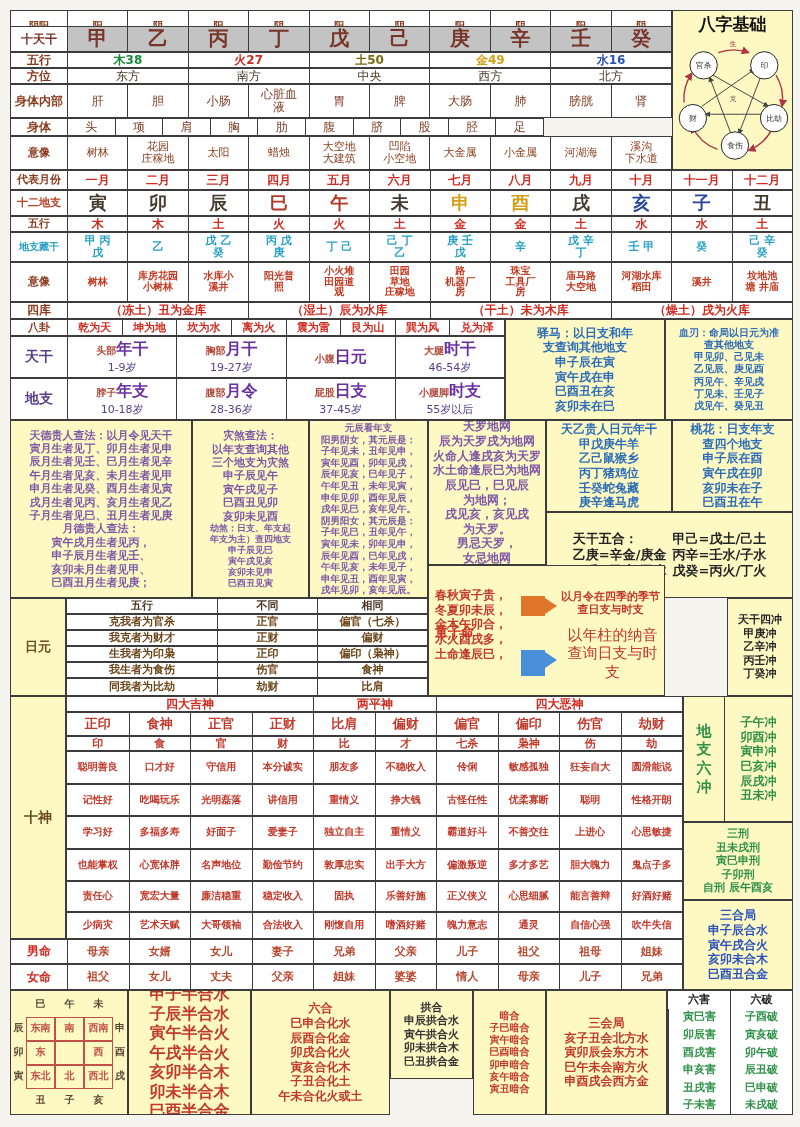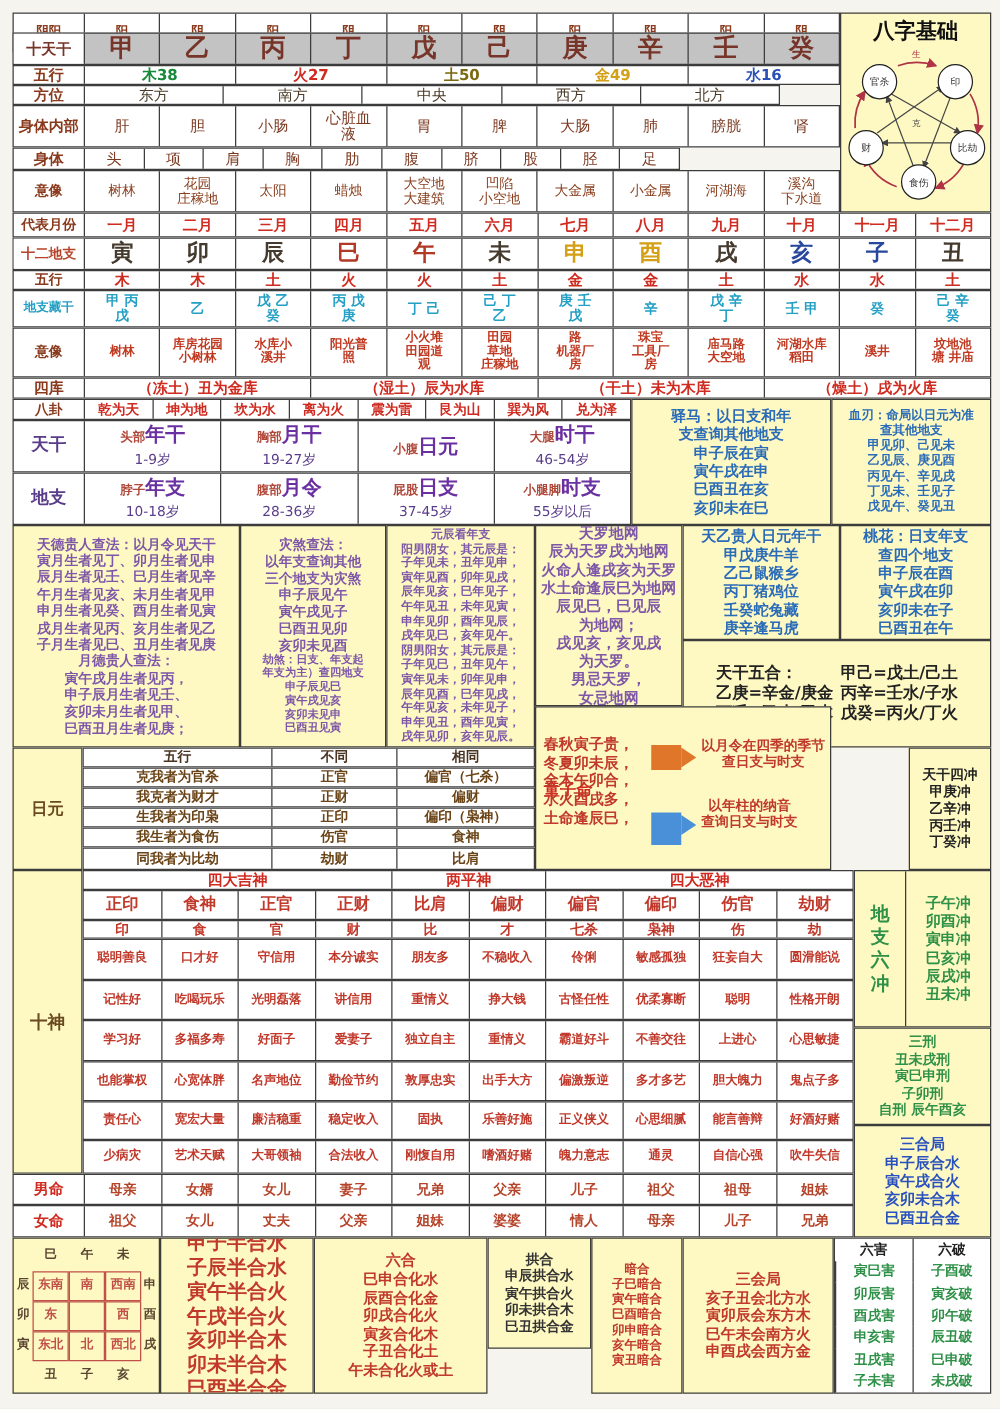--- a/index.html
+++ b/index.html
@@ -78,21 +78,21 @@
       <div class="cell">癸</div>
     </div>
   <div id="row-wuxing" class="row g10 fs12 bold" style="left:10px;top:52px;width:662px;height:16px">
     <div class="cell lbl">五行</div>
   <div class="cell green" style="grid-column: span 2;">木38</div>
       <div class="cell red" style="grid-column: span 2;">火27</div>
       <div class="cell olive" style="grid-column: span 2;">土50</div>
       <div class="cell gold" style="grid-column: span 2;">金49</div>
       <div class="cell blue" style="grid-column: span 2;">水16</div>
     </div>
-  <div id="row-direction" class="row g10 fs12" style="left:10px;top:68px;width:614px;height:16px;color:#4a3b28">
+  <div id="row-direction" class="row g10 fs12" style="left:10px;top:68px;width:662px;height:16px;color:#4a3b28">
     <div class="cell lbl">方位</div>
   <div class="cell" style="grid-column: span 2;">东方</div>
       <div class="cell" style="grid-column: span 2;">南方</div>
       <div class="cell" style="grid-column: span 2;">中央</div>
       <div class="cell" style="grid-column: span 2;">西方</div>
       <div class="cell" style="grid-column: span 2;">北方</div>
     </div>
   <div id="row-organs" class="row g10 fs12" style="left:10px;top:84px;width:662px;height:34px;color:#7d3a22">
     <div class="cell lbl">身体内部</div>
   <div class="cell">肝</div>
@@ -460,21 +460,21 @@
         <div class="line">金木午卯合，</div>
         <div class="line">水火酉戌多，</div>
         <div class="line">土命逢辰巳，</div>
       </div>
     <div class="arrow arr-o" style="left:92px;top:30px"></div>
     <div style="position:absolute;left:132px;top:24px;color:#c0392b;font-weight:bold;font-size:11px;line-height:1.5">
         <div class="line">以月令在四季的季节</div>
         <div class="line">查日支与时支</div>
       </div>
     <div class="arrow arr-b" style="left:92px;top:84px;height:26px"></div>
-    <div style="position:absolute;left:132px;top:72px;color:#c0392b;font-weight:bold;font-size:11px;line-height:1.5">
+    <div style="position:absolute;left:132px;top:60px;color:#c0392b;font-weight:normal;font-size:15px;line-height:1.5">
         <div class="line">以年柱的纳音</div>
         <div class="line">查询日支与时支</div>
       </div>
   </div>
 
   <div id="box-sichong" class="tbox bold" style="left:727px;top:598px;width:66px;height:98px;color:#222;font-size:11px">
       <div class="line">天干四冲</div>
       <div class="line">甲庚冲</div>
       <div class="line">乙辛冲</div>
       <div class="line">丙壬冲</div>

